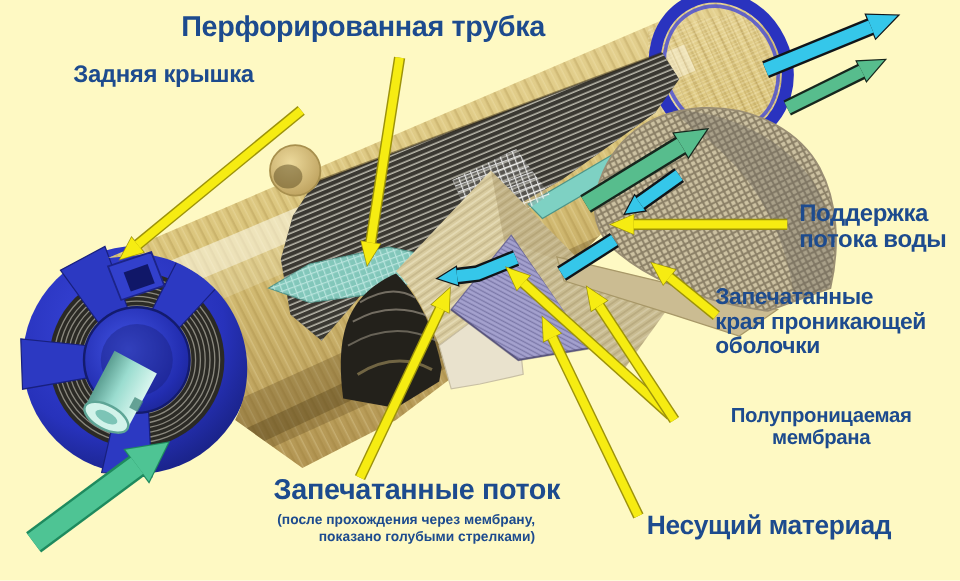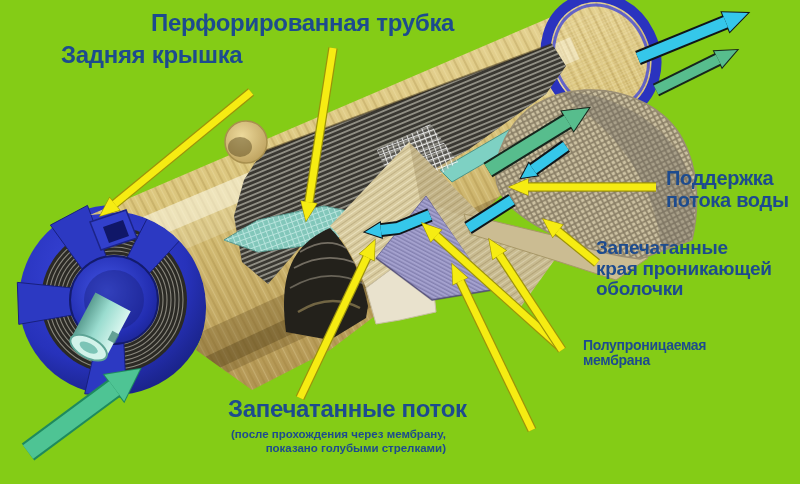--- a/index.html
+++ b/index.html
@@ -1,16 +1,16 @@
 <!DOCTYPE html>
 <html><head>
 <meta charset="utf-8">
 <style>
   html,body{margin:0;padding:0;background:#fff;}
-  .stage{position:relative;width:800px;height:484px;background:#84cc16;overflow:hidden;
+  .stage{position:relative;width:800px;height:484px;background:#fef9c3;overflow:hidden;
          font-family:"Liberation Sans","DejaVu Sans",sans-serif;}
   .stage svg{position:absolute;left:0;top:0;}
   .lbl{position:absolute;color:#1d4b8e;font-weight:600;line-height:1.08;
        white-space:pre-line;letter-spacing:-0.3px;}
   .lbl.small{font-weight:700;line-height:1.25;letter-spacing:0;}
 </style>
 </head>
 <body>
 
 <div class="stage">
@@ -263,24 +263,25 @@
         <g>
           <polyline points="300,398 366.8523526276753,257.16437713103073" fill="none" stroke="#9c920a" stroke-width="9.4" stroke-linejoin="miter" stroke-linecap="butt"></polyline>
           <polygon points="374.0794587881093,260.59496549832534 375,240 359.6252464672413,253.73378876373613" fill="#f6ec12" stroke="#9c920a" stroke-width="1.2" stroke-linejoin="miter"></polygon>
           <polyline points="300,398 366.8523526276753,257.16437713103073" fill="none" stroke="#f6ec12" stroke-width="7" stroke-linejoin="miter" stroke-linecap="butt"></polyline>
           <polygon points="374.0794587881093,260.59496549832534 375,240 359.6252464672413,253.73378876373613" fill="#f6ec12"></polygon>
         </g>
       </g>
 </svg>
 
 <div class="lbl" style="left:151px;top:10px;font-size:24px;">Перфорированная трубка</div>
-<div class="lbl" style="left:61px;top:42px;font-size:24px;">Задняя крышка</div>
+<div class="lbl" style="left:61px;top:52px;font-size:20px;">Задняя крышка</div>
 <div class="lbl" style="left:666px;top:168px;font-size:20px;">Поддержка
 потока воды</div>
 <div class="lbl" style="left:596px;top:238px;font-size:19px;">Запечатанные
 края проникающей
 оболочки</div>
-<div class="lbl" style="left:583px;top:338px;font-size:14px;">Полупроницаемая
+<div class="lbl" style="left:609px;top:338px;font-size:17px;text-align:center;">Полупроницаемая
 мембрана</div>
+<div class="lbl" style="left:539px;top:426px;font-size:22px;">Несущий материад</div>
 <div class="lbl" style="left:228px;top:396px;font-size:24px;">Запечатанные поток</div>
 <div class="lbl small" style="left:231px;top:427px;font-size:11.5px;text-align:right;">(после прохождения через мембрану,
 показано голубыми стрелками)</div>
 </div>
 
 </body></html>

